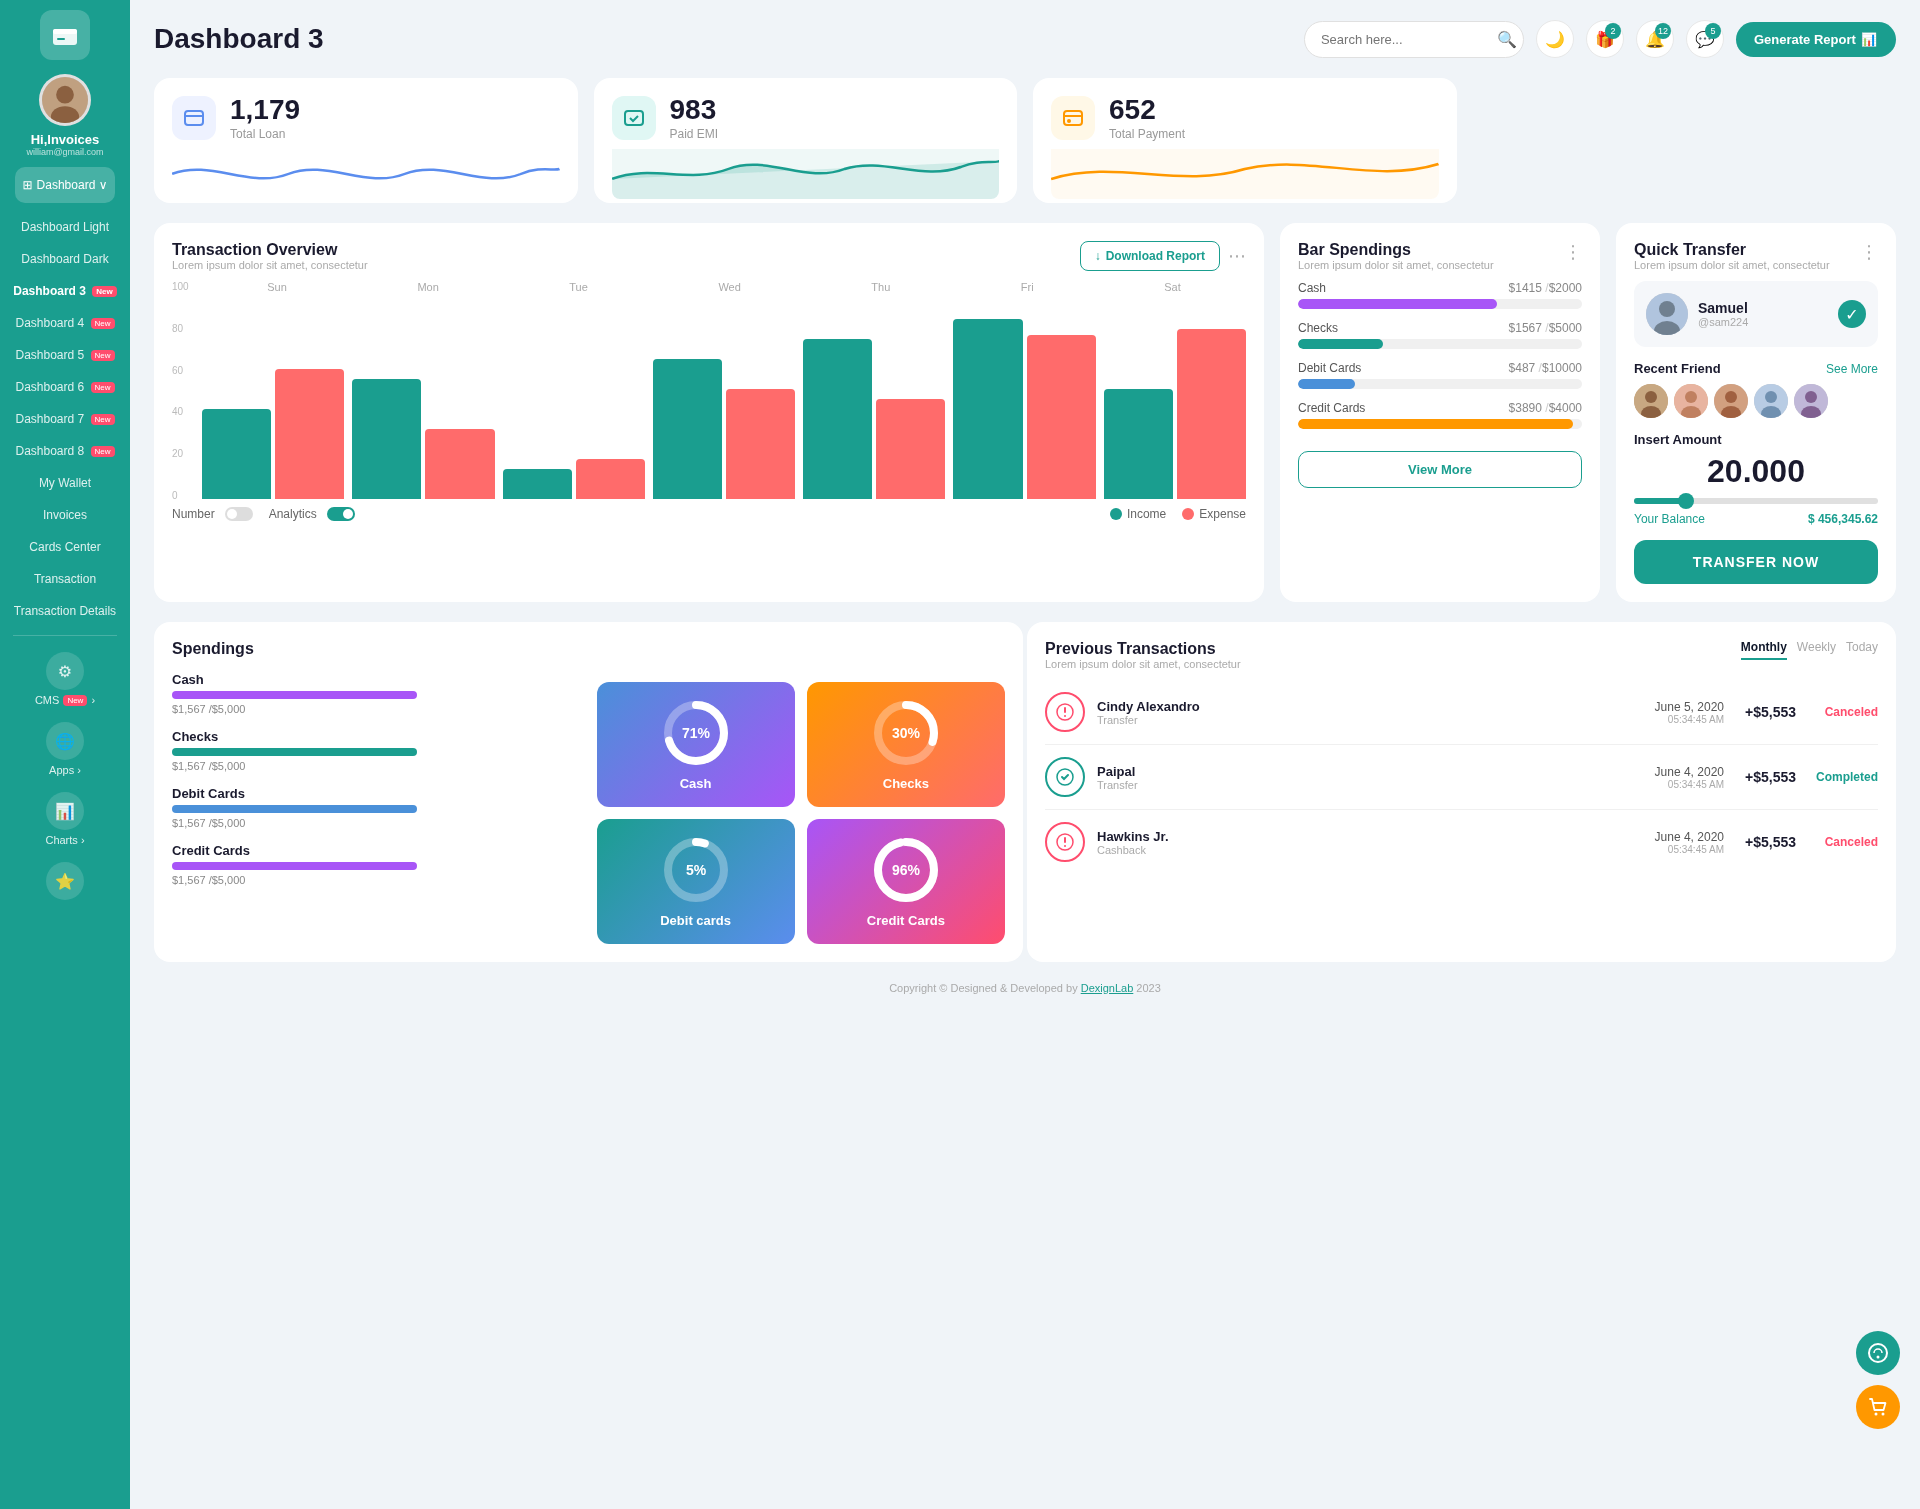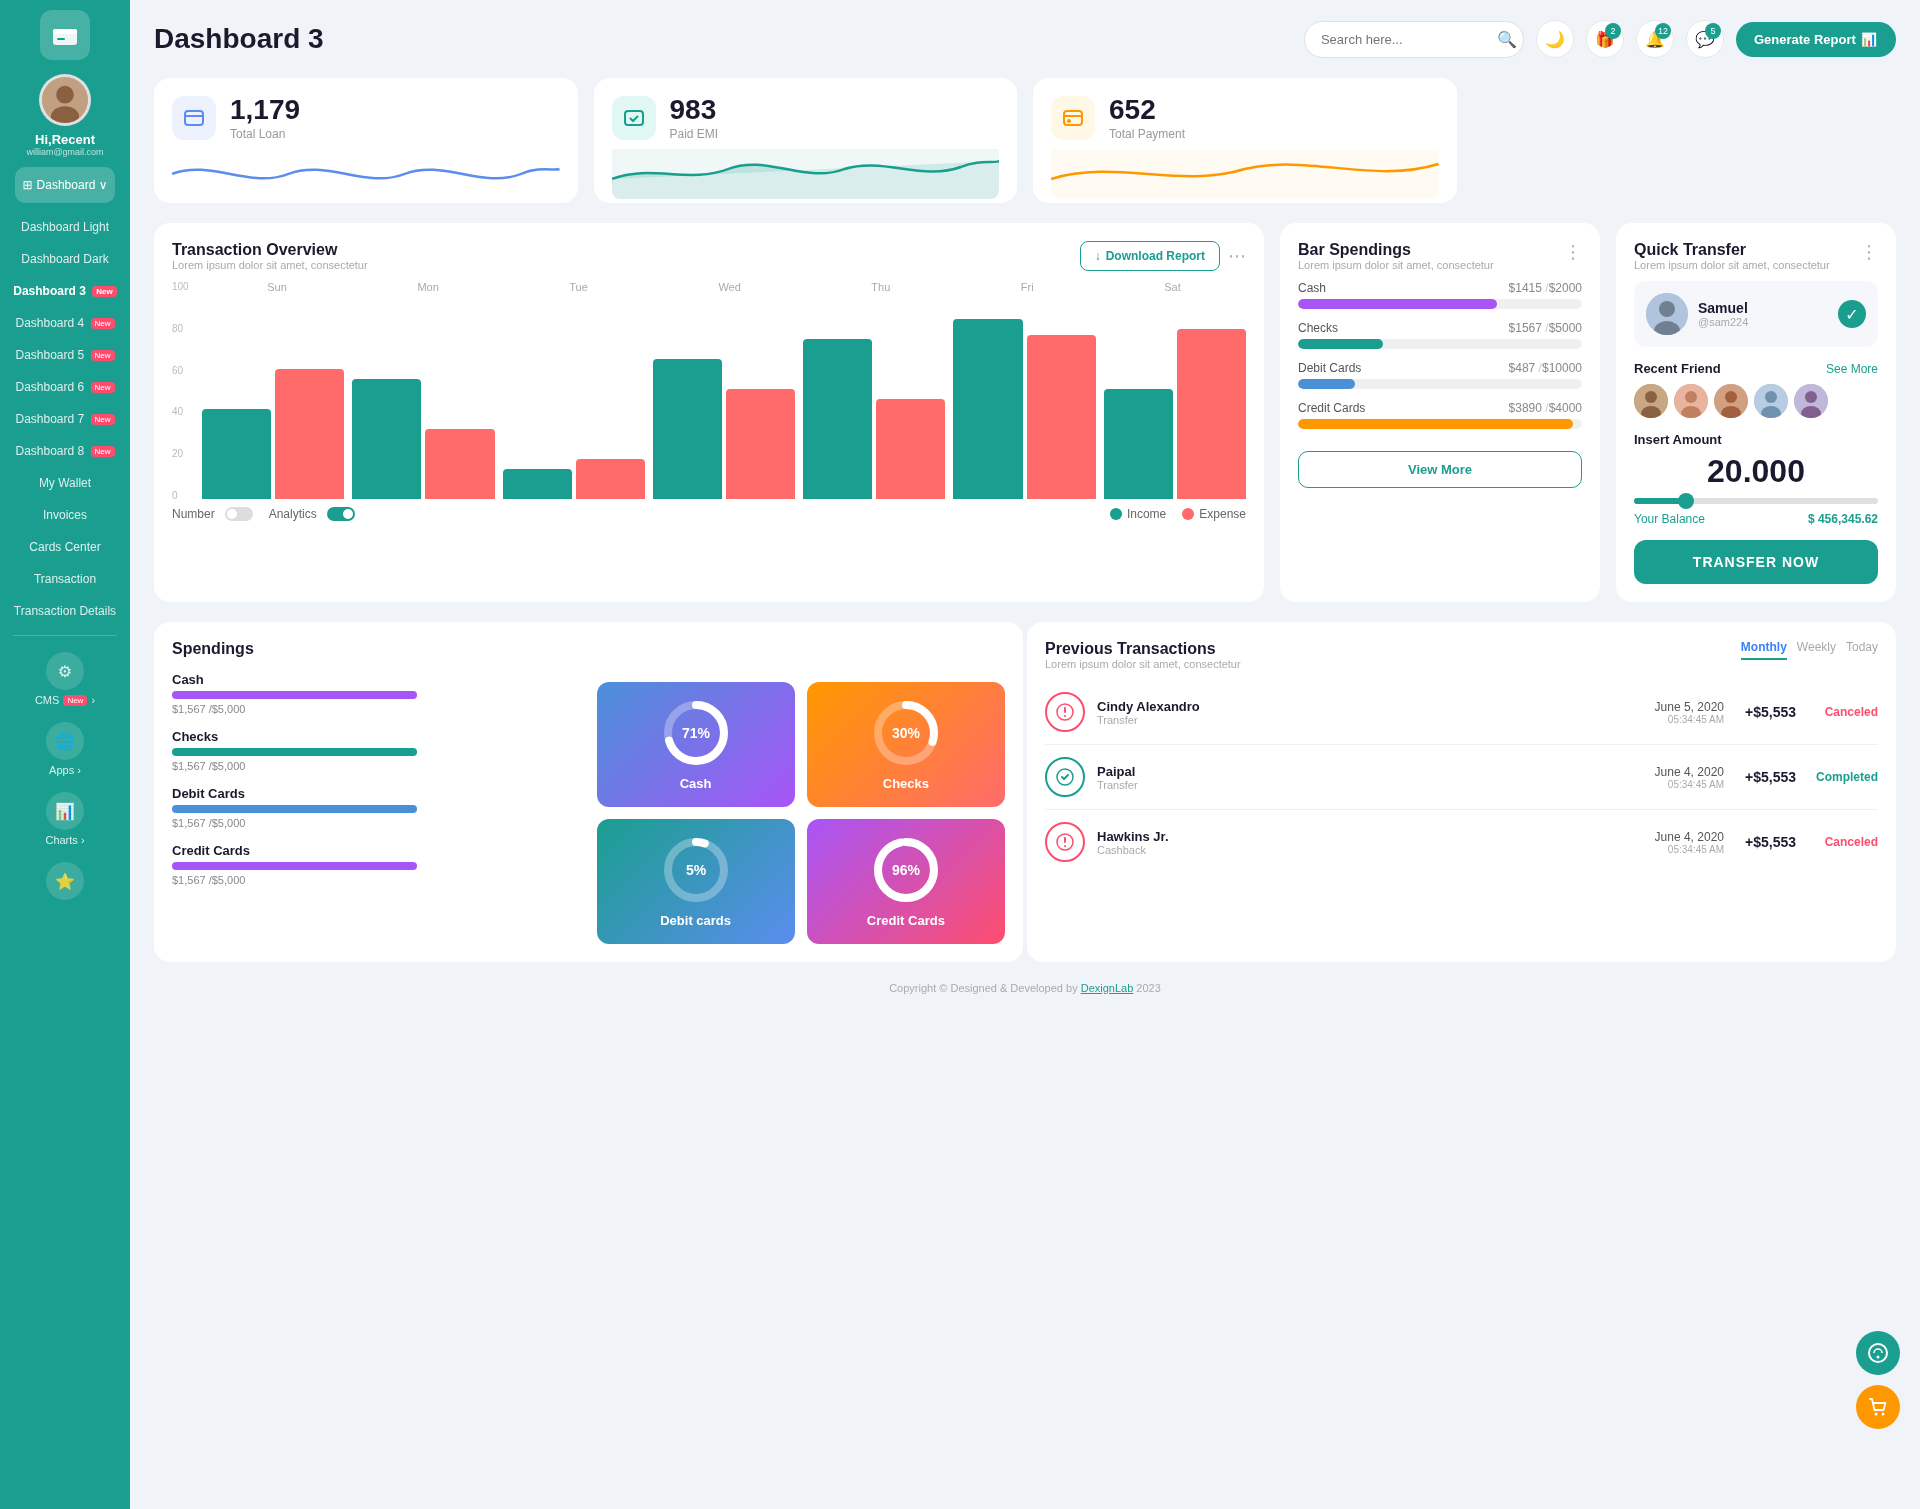--- a/index.html
+++ b/index.html
@@ -213,21 +213,21 @@
       border-radius: 12px; display: flex; flex-direction: column;
       align-items: center; justify-content: center; padding: 16px 8px; color: #fff;
       min-height: 100px;
     }
     .donut-label { font-size: 13px; font-weight: 600; margin-top: 8px; }
 
     
     .prev-tx-card { }
     .tx-tabs { display: flex; gap: 10px; }
     .tx-tab { font-size: 12px; color: #aaa; cursor: pointer; padding-bottom: 4px; }
-    .tx-tab.active { color: #3b82f6; border-bottom: 2px solid #1a9e8f; font-weight: 700; }
+    .tx-tab.active { color: #0f172a; border-bottom: 2px solid #1a9e8f; font-weight: 700; }
     .tx-item { display: flex; align-items: center; gap: 12px; padding: 12px 0; border-bottom: 1px solid #f0f0f0; }
     .tx-item:last-child { border-bottom: none; }
     .tx-icon-circle {
       width: 40px; height: 40px; border-radius: 50%; border: 2px solid;
       display: flex; align-items: center; justify-content: center; flex-shrink: 0;
     }
     .tx-info { flex: 1; }
     .tx-name { font-size: 13px; font-weight: 700; color: #1a1a2e; }
     .tx-type { font-size: 11px; color: #aaa; }
     .tx-date-col { text-align: right; }
@@ -263,21 +263,21 @@
     </svg>
   </div>
 
   <div class="sidebar-avatar">
     <svg viewBox="0 0 52 52" fill="none">
       <rect width="52" height="52" fill="#c0a080"></rect>
       <circle cx="26" cy="20" r="10" fill="#8b6040"></circle>
       <ellipse cx="26" cy="45" rx="16" ry="12" fill="#8b6040"></ellipse>
     </svg>
   </div>
-  <div class="sidebar-username">Hi,Recent</div>
+  <div class="sidebar-username">Hi,Invoices</div>
   <div class="sidebar-email">william@gmail.com</div>
 
   <div class="sidebar-dashboard-btn">
     <span>⊞</span>
     <span>Dashboard ∨</span>
   </div>
 
   <div class="sidebar-nav">
     <div class="sidebar-nav-item">Dashboard Light</div>
     <div class="sidebar-nav-item">Dashboard Dark</div>

